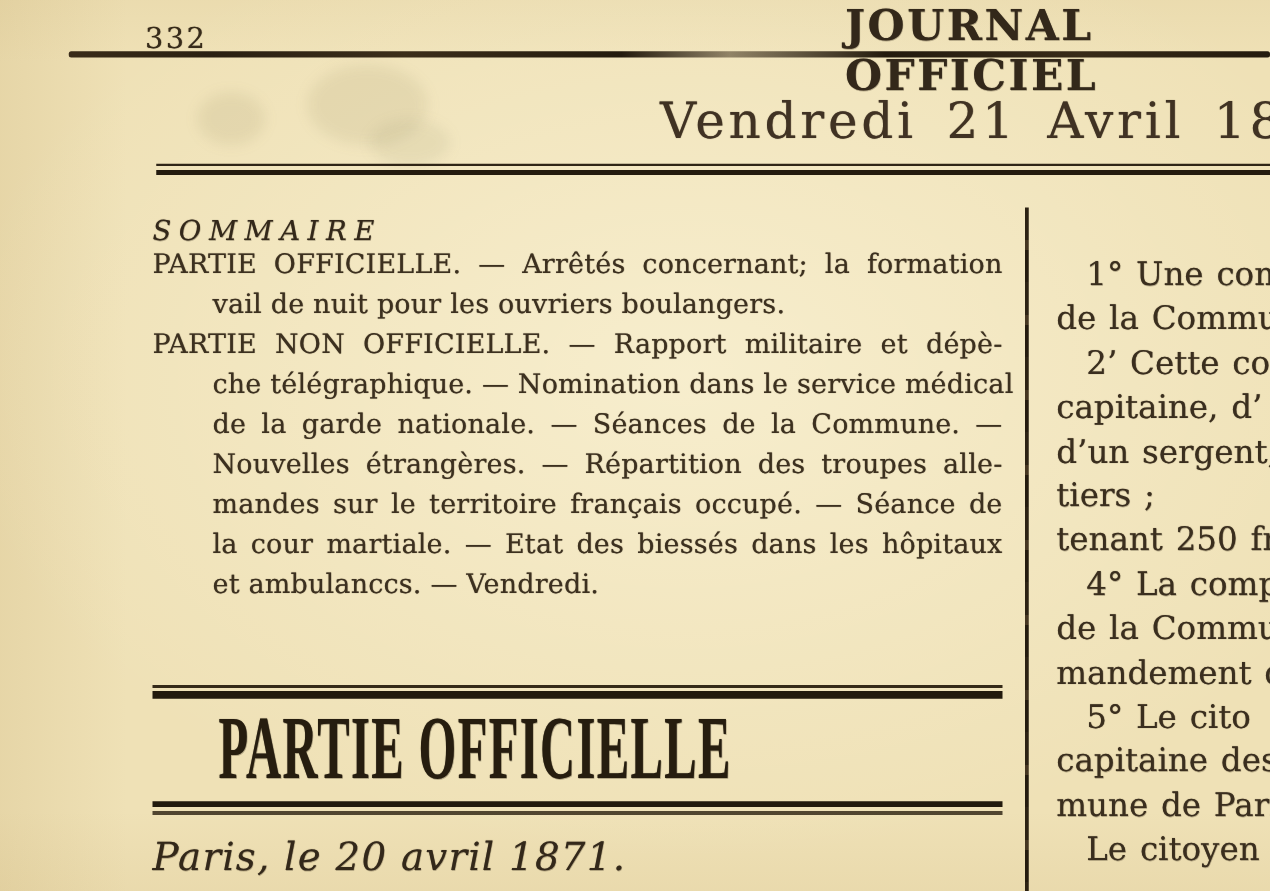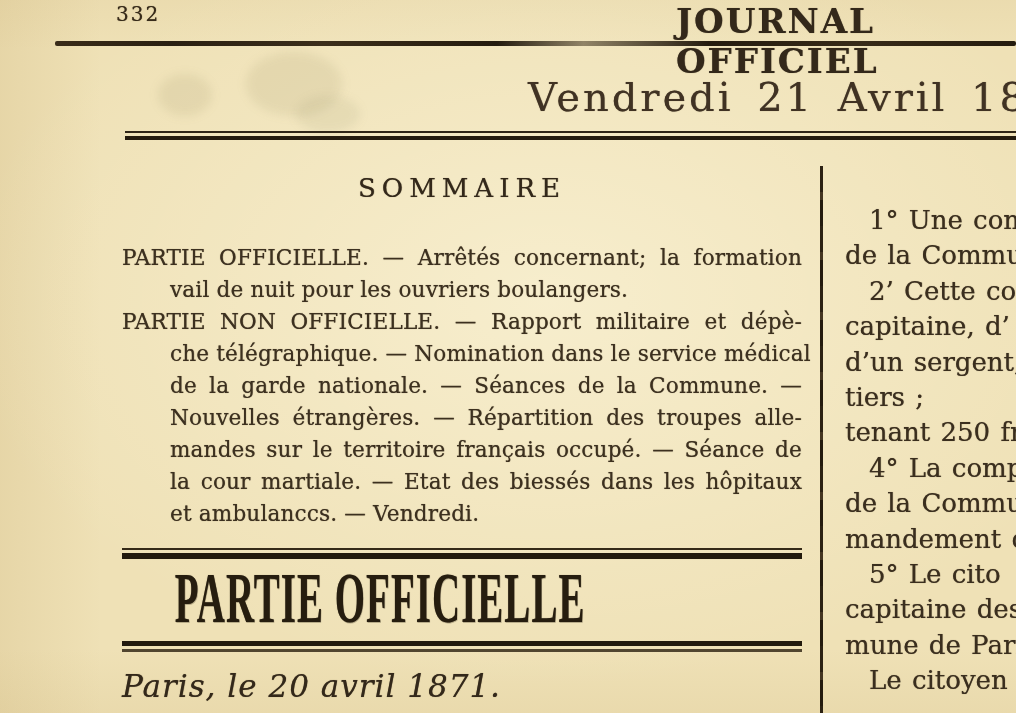--- a/index.html
+++ b/index.html
@@ -13,37 +13,37 @@
       linear-gradient(0deg, rgba(185,155,90,0.10), rgba(185,155,90,0) 9%),
       linear-gradient(180deg, rgba(185,155,90,0.08), rgba(185,155,90,0) 7%);
     color:#3a2e1d;
   }
   .ink{text-shadow:0 0 0.8px rgba(52,40,24,0.55), 0.4px 0.4px 0.5px rgba(52,40,24,0.25);}
   .smudge{position:absolute;border-radius:50%;background:rgba(118,108,62,0.10);filter:blur(5px);}
   .s1{left:246px;top:52px;width:96px;height:64px;}
   .s2{left:158px;top:74px;width:54px;height:42px;}
   .s3{left:296px;top:96px;width:64px;height:36px;background:rgba(110,112,70,0.09);}
 
-  .pageno{position:absolute;left:116px;top:2px;font-size:20px;letter-spacing:2px;color:#372b1a;}
+  .pageno{position:absolute;left:116px;top:18px;font-size:23px;letter-spacing:2px;color:#372b1a;}
   .masthead{position:absolute;left:676px;top:1px;font-size:34px;font-weight:bold;letter-spacing:2px;color:#33281a;}
 
   .rule{position:absolute;}
   .rule-header{left:55px;right:0;top:41px;height:5px;border-radius:2px;
     background:linear-gradient(90deg,#3a2c19 0%,#2a2012 12%,#3c2e1a 28%,#241b0e 46%,#37291684 55%,#241b0e 68%,#382b18 84%,#241b0e 100%);}
   .rule-date{left:125px;right:0;top:131px;height:9px;
     background:linear-gradient(180deg,#2f2516 0 2px,rgba(0,0,0,0) 2px 5px,#241b0e 5px 9px);}
   .sec-rule-top{left:122px;top:548px;width:680px;height:11px;
     background:linear-gradient(180deg,#352a18 0 2px,rgba(0,0,0,0) 2px 5px,#221a0d 5px 11px);}
   .sec-rule-bottom{left:122px;top:641px;width:680px;height:11px;
     background:linear-gradient(180deg,#221a0d 0 5px,rgba(0,0,0,0) 5px 8px,rgba(53,42,24,0.85) 8px 10px);}
 
   .dateline{position:absolute;left:528px;top:74px;font-size:40px;letter-spacing:3px;word-spacing:8px;color:#403223;white-space:nowrap;}
 
-  .sommaire-title{position:absolute;left:122px;top:173px;width:680px;text-align:center;font-size:26px;letter-spacing:6px;color:#33281a;}
-  .sommaire{position:absolute;left:122px;top:196px;width:680px;font-size:21.5px;line-height:32px;color:#3c301f;margin-top:46px;}
+  .sommaire-title{position:absolute;left:122px;top:173px;width:680px;font-size:22px;letter-spacing:6px;color:#33281a;font-style:italic;}
+  .sommaire{position:absolute;left:122px;top:196px;width:680px;font-size:21.5px;line-height:32px;color:#3c301f;}
   .sline{width:680px;text-align:justify;text-align-last:justify;white-space:nowrap;letter-spacing:0.2px;}
   .sline.cont{margin-left:48px;width:632px;}
   .sline.last{text-align-last:left;}
 
   .heading-wrap{position:absolute;left:122px;top:566px;width:516px;height:64px;display:flex;align-items:center;justify-content:center;}
   .heading{display:inline-block;font-family:"Liberation Serif",serif;font-weight:bold;font-size:72px;letter-spacing:2px;
     color:#261d0f;transform:scale(0.54,1);transform-origin:center;white-space:nowrap;
     text-shadow:0 0 1px rgba(40,30,16,0.6),1px 1px 0.5px rgba(40,30,16,0.25);}
   .place-date{position:absolute;left:122px;top:668px;width:500px;text-align:left;font-style:italic;font-size:31px;letter-spacing:1px;color:#33281a;}
 

